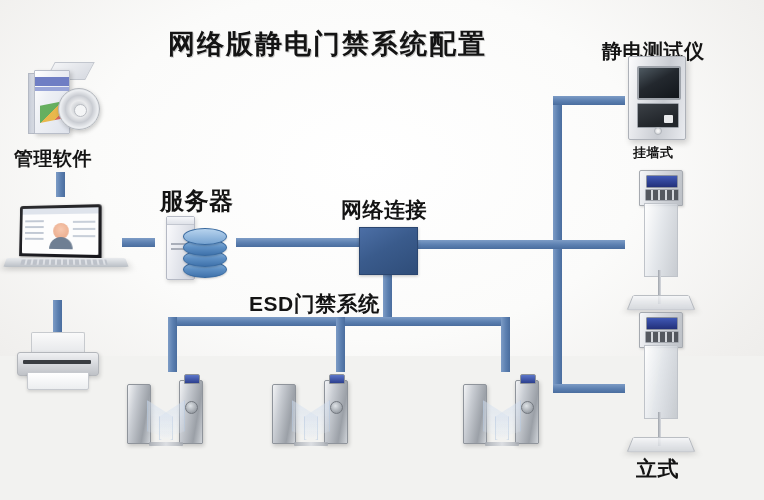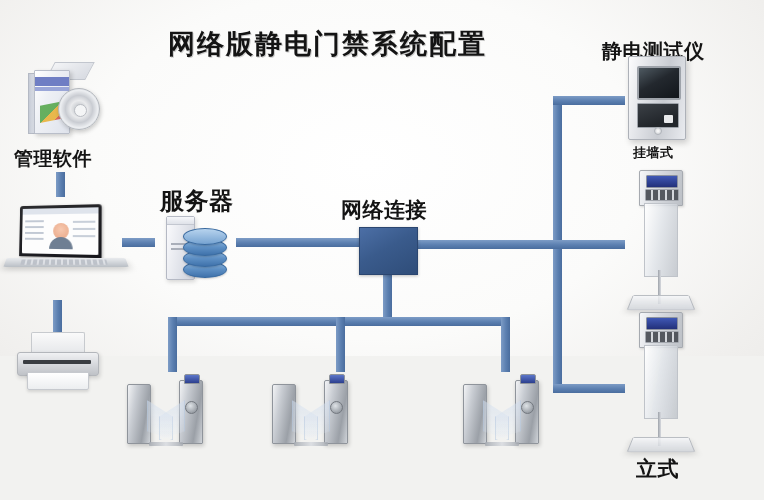--- a/index.html
+++ b/index.html
@@ -316,20 +316,21 @@
       <div class="disc d3"></div>
       <div class="disc d2"></div>
       <div class="disc d1"></div>
       <div class="disc d0"></div>
     </div>
   </div>
 
   <div class="lbl" style="left:341px;top:196px;font-size:21px;">网络连接</div>
   <div id="netnode"></div>
 
+  <div class="lbl" style="left:249px;top:290px;font-size:21px;">ESD门禁系统</div>
 
   <div class="gate" style="left:127px;top:372px;width:78px;height:78px;">
     <div class="pil pl"></div>
     <div class="pil pr">
       <div class="rd"></div>
       <div class="eye"></div>
     </div>
     <div class="wing wl"></div>
     <div class="wing wr"></div>
     <div class="floor"></div>

